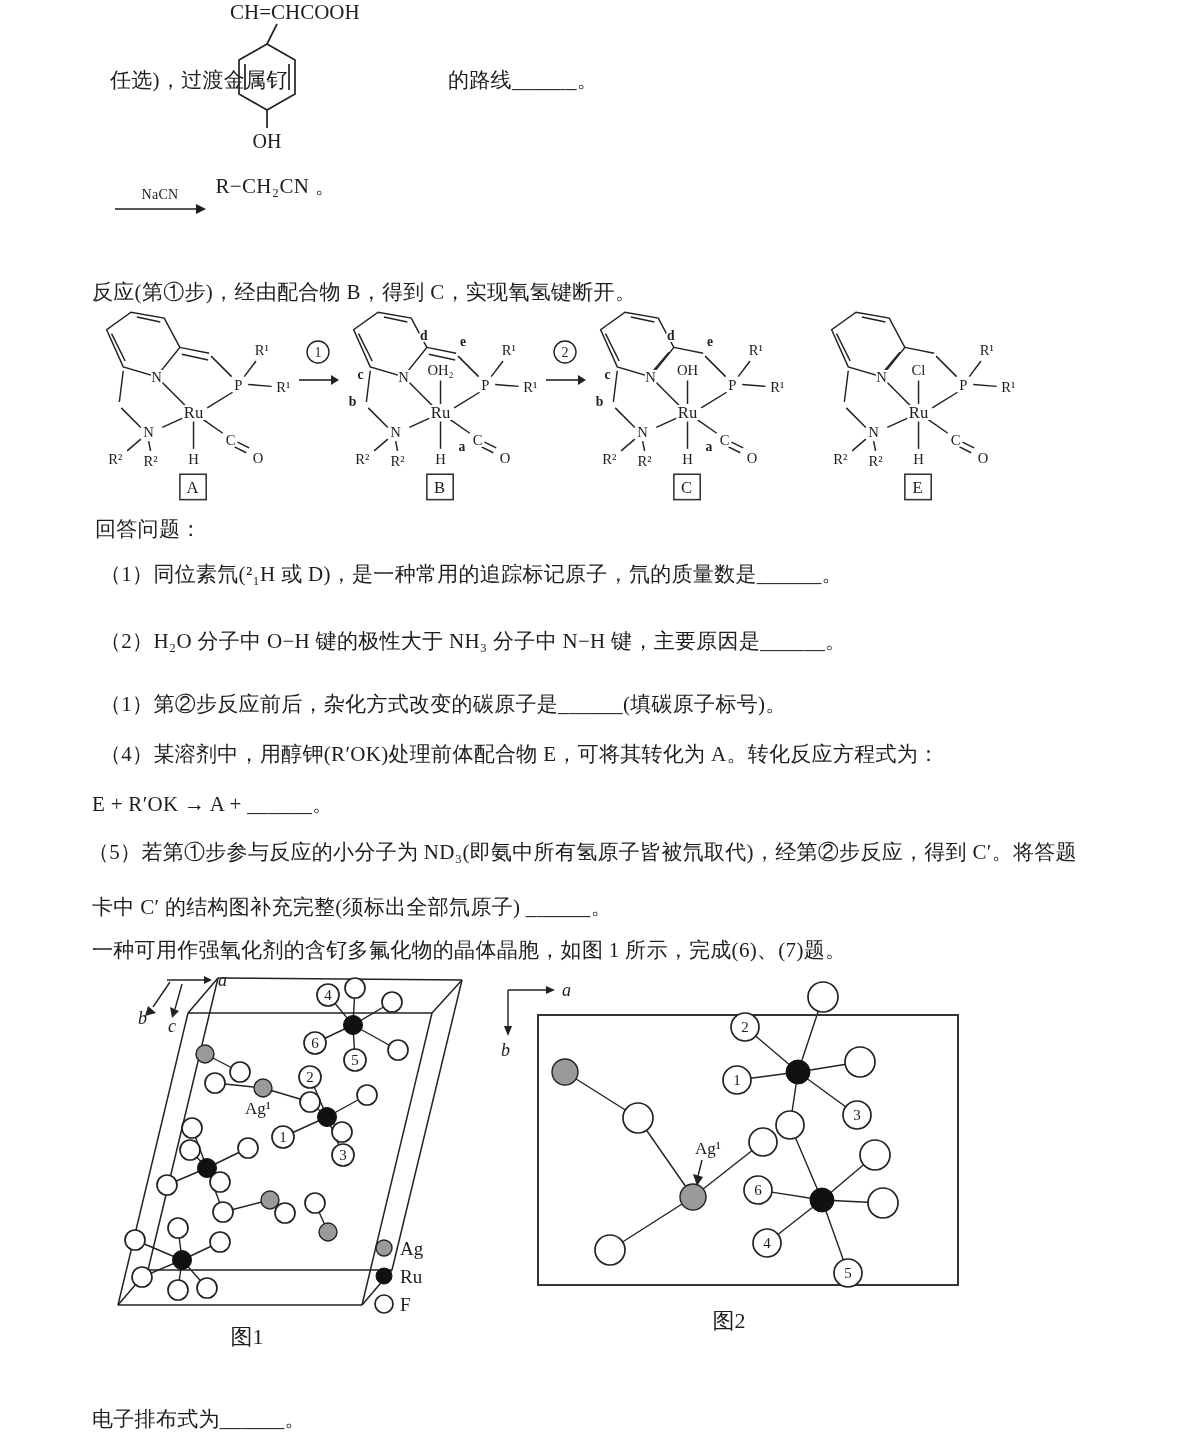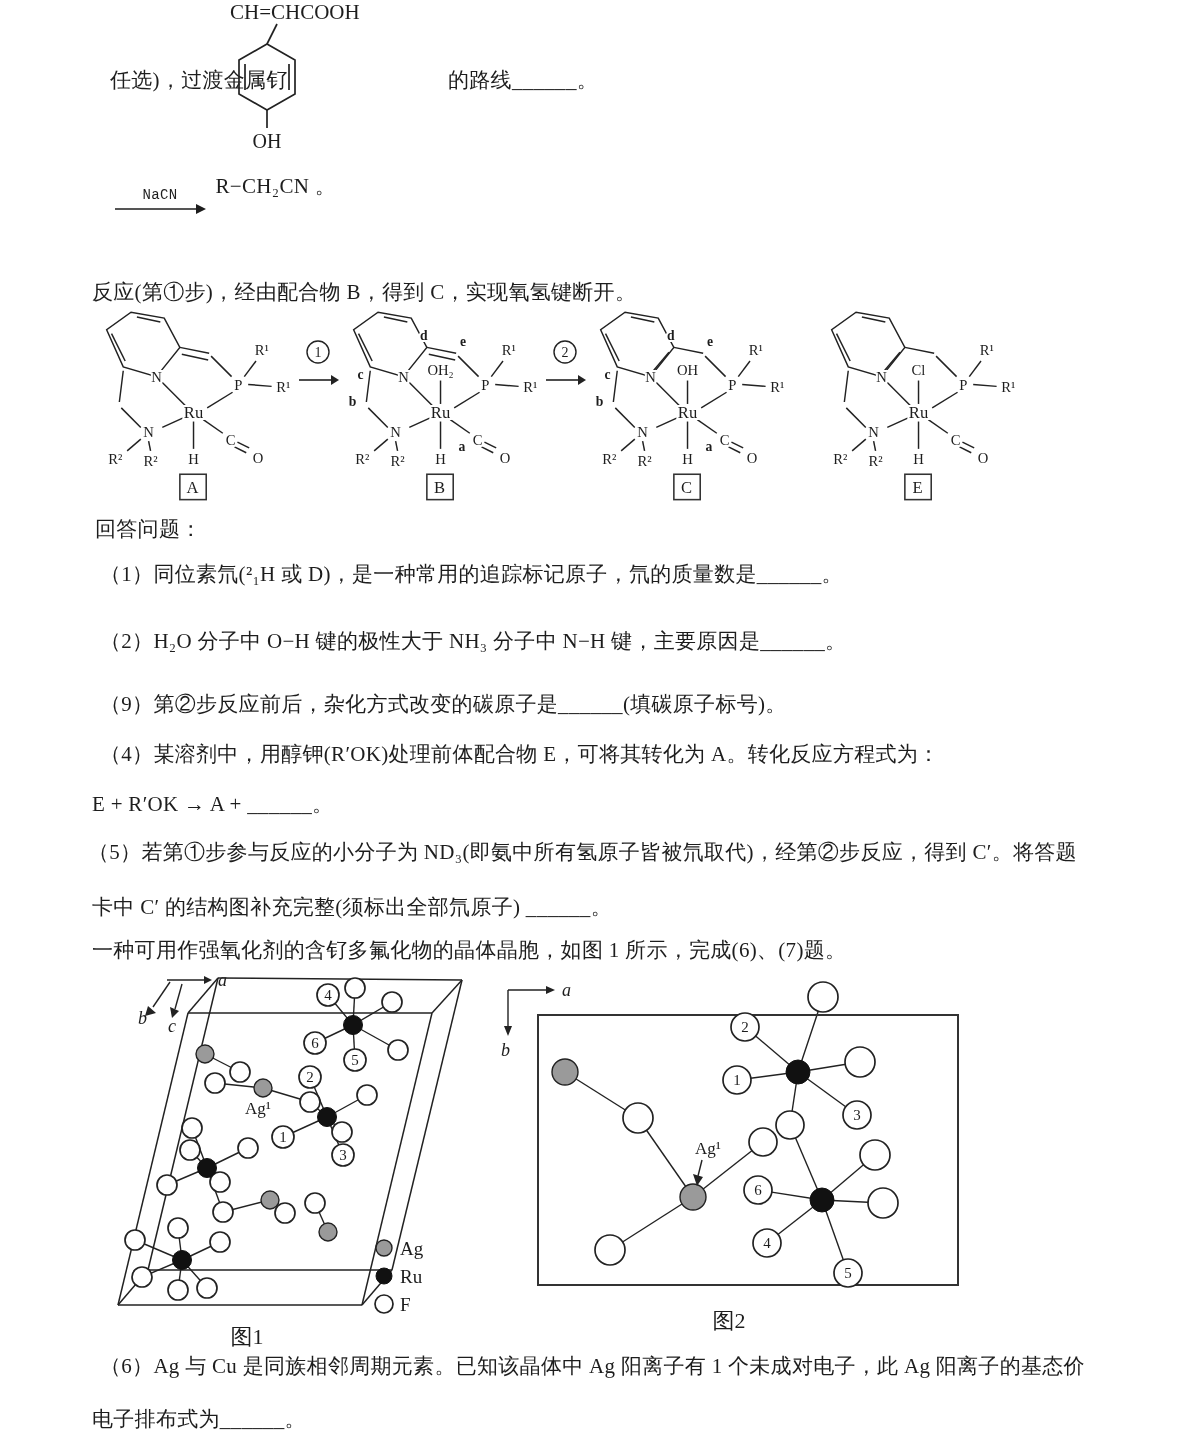--- a/index.html
+++ b/index.html
@@ -1,21 +1,21 @@
 <!DOCTYPE html>
 <html><head>
 <meta charset="utf-8">
 <style>
   html,body{margin:0;padding:0;background:#e8e8e8;}
   .page{position:relative;width:1189px;height:1432px;background:#ffffff;
         font-family:"Liberation Serif","DejaVu Serif",serif;color:#1d1d1d;overflow:hidden;}
   .abs{position:absolute;white-space:nowrap;}
   .line{font-size:21px;letter-spacing:.3px;}
   
-  .rxn{display:inline-flex;flex-direction:column;align-items:center;margin:0 4px;vertical-align:-6px;font-family:Liberation Mono, monospace;}
+  .rxn{display:inline-flex;flex-direction:column;align-items:center;margin:0 4px;vertical-align:-6px;}
   .rxn-label{font-size:14px;line-height:1.05;}
   .rxn svg line{stroke:#1d1d1d;stroke-width:1.6;}
   .rxn svg polygon{fill:#1d1d1d;}
   
   .scheme{position:absolute;left:92px;top:300px;display:flex;align-items:flex-start;}
   .cpx .bond line{stroke:#222;stroke-width:1.5;}
   .cpx .bond polygon{fill:none;stroke:#222;stroke-width:1.5;}
   .cpx text{font-family:"Liberation Serif","DejaVu Serif",serif;font-size:15px;text-anchor:middle;
             fill:#1d1d1d;stroke:#ffffff;stroke-width:4px;paint-order:stroke;}
   .cpx text.big{font-size:17px;}
@@ -253,21 +253,21 @@
       <text x="170" y="164">O</text>
       <text x="104" y="74">Cl</text>
       <rect x="90" y="176" width="27" height="26" class="lblbox"></rect>
       <text x="103" y="195" class="boxlabel">E</text>
     </svg>
   </div>
 
   <div class="abs line" style="left:95px;top:515px">回答问题：</div>
   <div class="abs line" style="left:100px;top:560px">（1）同位素氘(²₁H 或 D)，是一种常用的追踪标记原子，氘的质量数是______。</div>
   <div class="abs line" style="left:100px;top:627px">（2）H₂O 分子中 O−H 键的极性大于 NH₃ 分子中 N−H 键，主要原因是______。</div>
-  <div class="abs line" style="left:100px;top:690px">（9）第②步反应前后，杂化方式改变的碳原子是______(填碳原子标号)。</div>
+  <div class="abs line" style="left:100px;top:690px">（1）第②步反应前后，杂化方式改变的碳原子是______(填碳原子标号)。</div>
   <div class="abs line" style="left:100px;top:740px">（4）某溶剂中，用醇钾(R′OK)处理前体配合物 E，可将其转化为 A。转化反应方程式为：</div>
   <div class="abs line" style="left:92px;top:790px">E + R′OK → A + ______。</div>
   <div class="abs line" style="left:88px;top:838px">（5）若第①步参与反应的小分子为 ND₃(即氨中所有氢原子皆被氘取代)，经第②步反应，得到 C′。将答题</div>
   <div class="abs line" style="left:92px;top:893px">卡中 C′ 的结构图补充完整(须标出全部氘原子) ______。</div>
   <div class="abs line" style="left:92px;top:936px">一种可用作强氧化剂的含钌多氟化物的晶体晶胞，如图 1 所示，完成(6)、(7)题。</div>
 
   <svg class="abs fig" style="left:112px;top:962px" width="370" height="390" viewBox="0 0 370 390">
 
     <g>
       <line x1="55" y1="18" x2="92" y2="18"></line>
@@ -453,16 +453,15 @@
         <circle class="ru" cx="330" cy="232" r="12"></circle>
     </g>
     <g>
       <text x="216" y="186" class="atomlbl">Ag¹</text>
       <line x1="210" y1="192" x2="206" y2="208"></line>
       <polygon class="ah" points="201,206 205,218 211,209"></polygon>
     </g>
     <text x="237" y="360" class="cap">图2</text>
   </svg>
 
-  <div class="abs line" style="left:100px;top:1352px">（6）Ag 与 Cu 是同族相邻周期元素。已知该晶体中 Ag 阳离子有 1 个未成对电子，此 Ag 阳离子的基态价</div>
   <div class="abs line" style="left:92px;top:1405px">电子排布式为______。</div>
 
 </div>
 
 </body></html>

